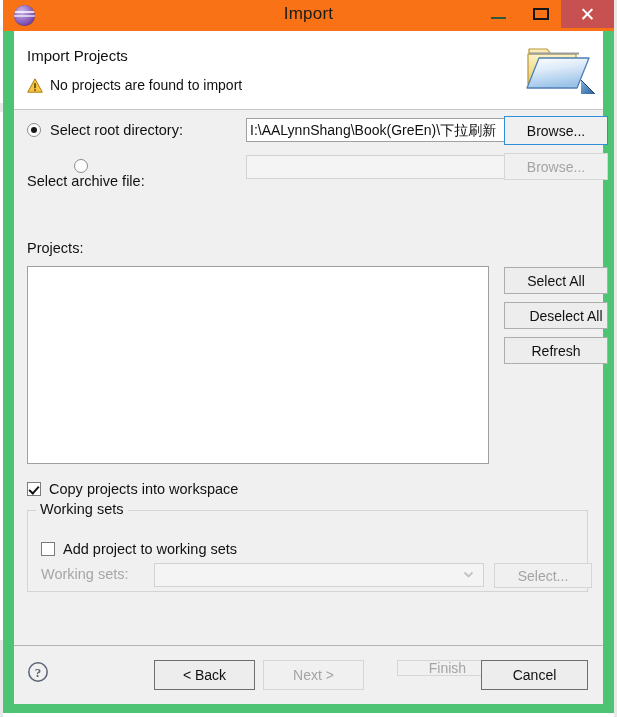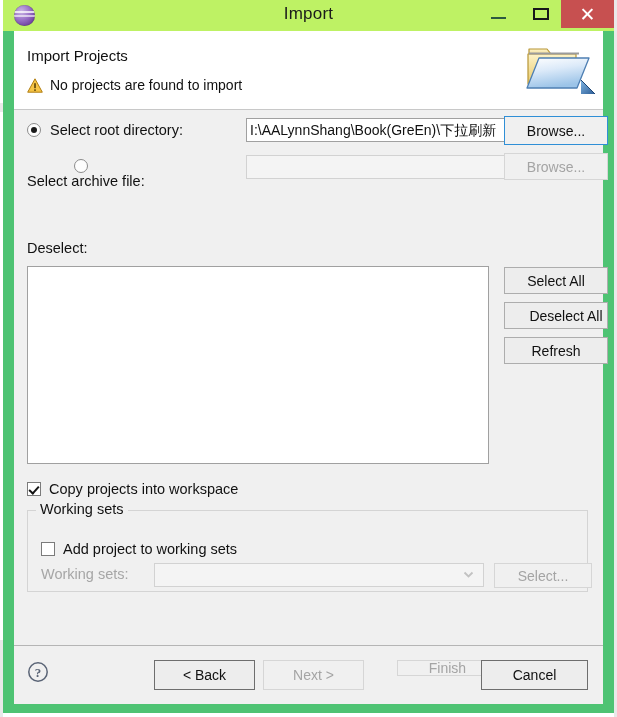--- a/index.html
+++ b/index.html
@@ -38,21 +38,21 @@
     width: 611px;
     height: 713px;
     background: #4ec373;
     box-sizing: border-box;
   }
 
   
   #titlebar {
     position: relative;
     height: 31px;
-    background: #bef264;
+    background: #f97316;
   }
   #app-icon {
     position: absolute;
     left: 11px; top: 5px;
     width: 21px; height: 21px;
     border-radius: 50%;
     background: radial-gradient(circle at 35% 30%, #c9b6e4 0%, #9b73c9 42%, #6e3f9e 78%, #4e2a78 100%);
     box-shadow: inset 0 0 1px rgba(0,0,0,.5);
     overflow: hidden;
   }
@@ -434,21 +434,21 @@
         <div class="textfield" style="left:190px; top:8px; width:290px;">I:\AALynnShang\Book(GreEn)\下拉刷新</div>
         <div class="btn focus" style="left:490px; top:6px; width:104px; height:29px;">Browse...</div>
 
         <div class="row" style="left:13px; top:49px;flex-direction:column;">
           <span class="radio"></span>
           <span class="ctl-label">Select archive file:</span>
         </div>
         <div class="textfield disabled" style="left:190px; top:45px; width:290px;" placeholder=""></div>
         <div class="btn disabled" style="left:490px; top:43px; width:104px; height:27px;">Browse...</div>
 
-        <div id="projects-label">Deselect:</div>
+        <div id="projects-label">Projects:</div>
         <div id="projects-list"></div>
 
         <div class="btn" style="left:490px; top:157px; width:104px; height:27px;">Select All</div>
         <div class="btn" style="left:490px; top:192px; width:104px; height:27px;padding-left:20px;">Deselect All</div>
         <div class="btn" style="left:490px; top:227px; width:104px; height:27px;">Refresh</div>
 
         <div class="row" style="left:13px; top:371px;">
           <span class="checkbox checked"></span>
           <span class="ctl-label">Copy projects into workspace</span>
         </div>

